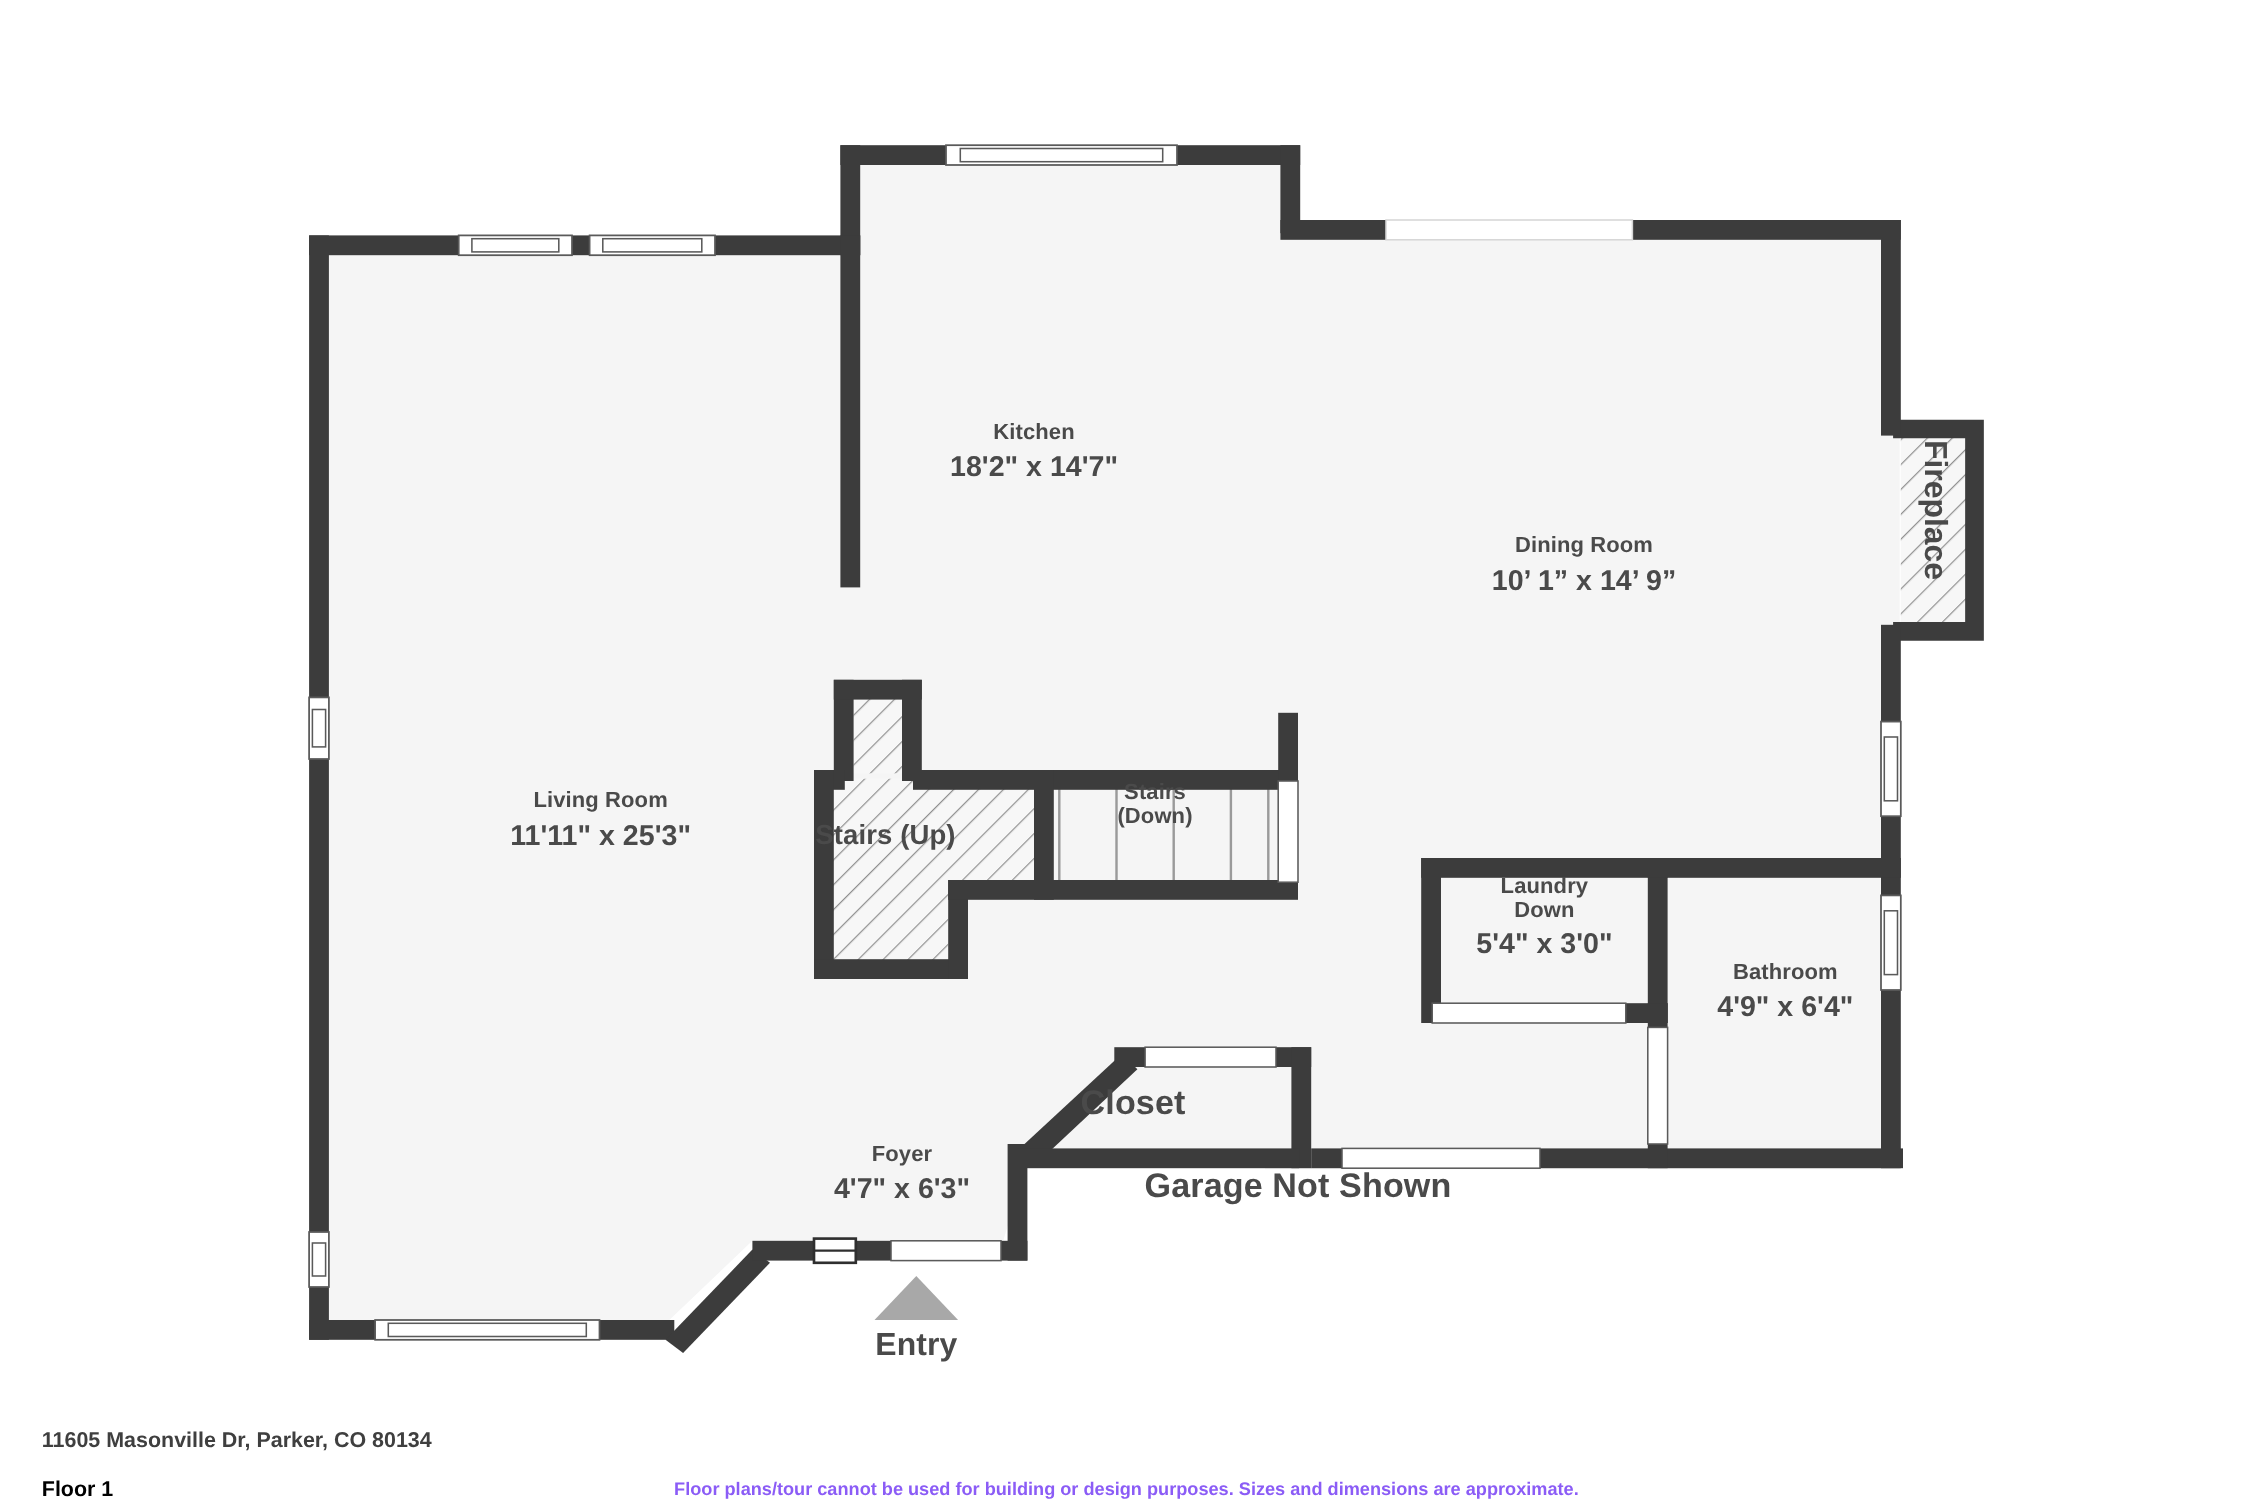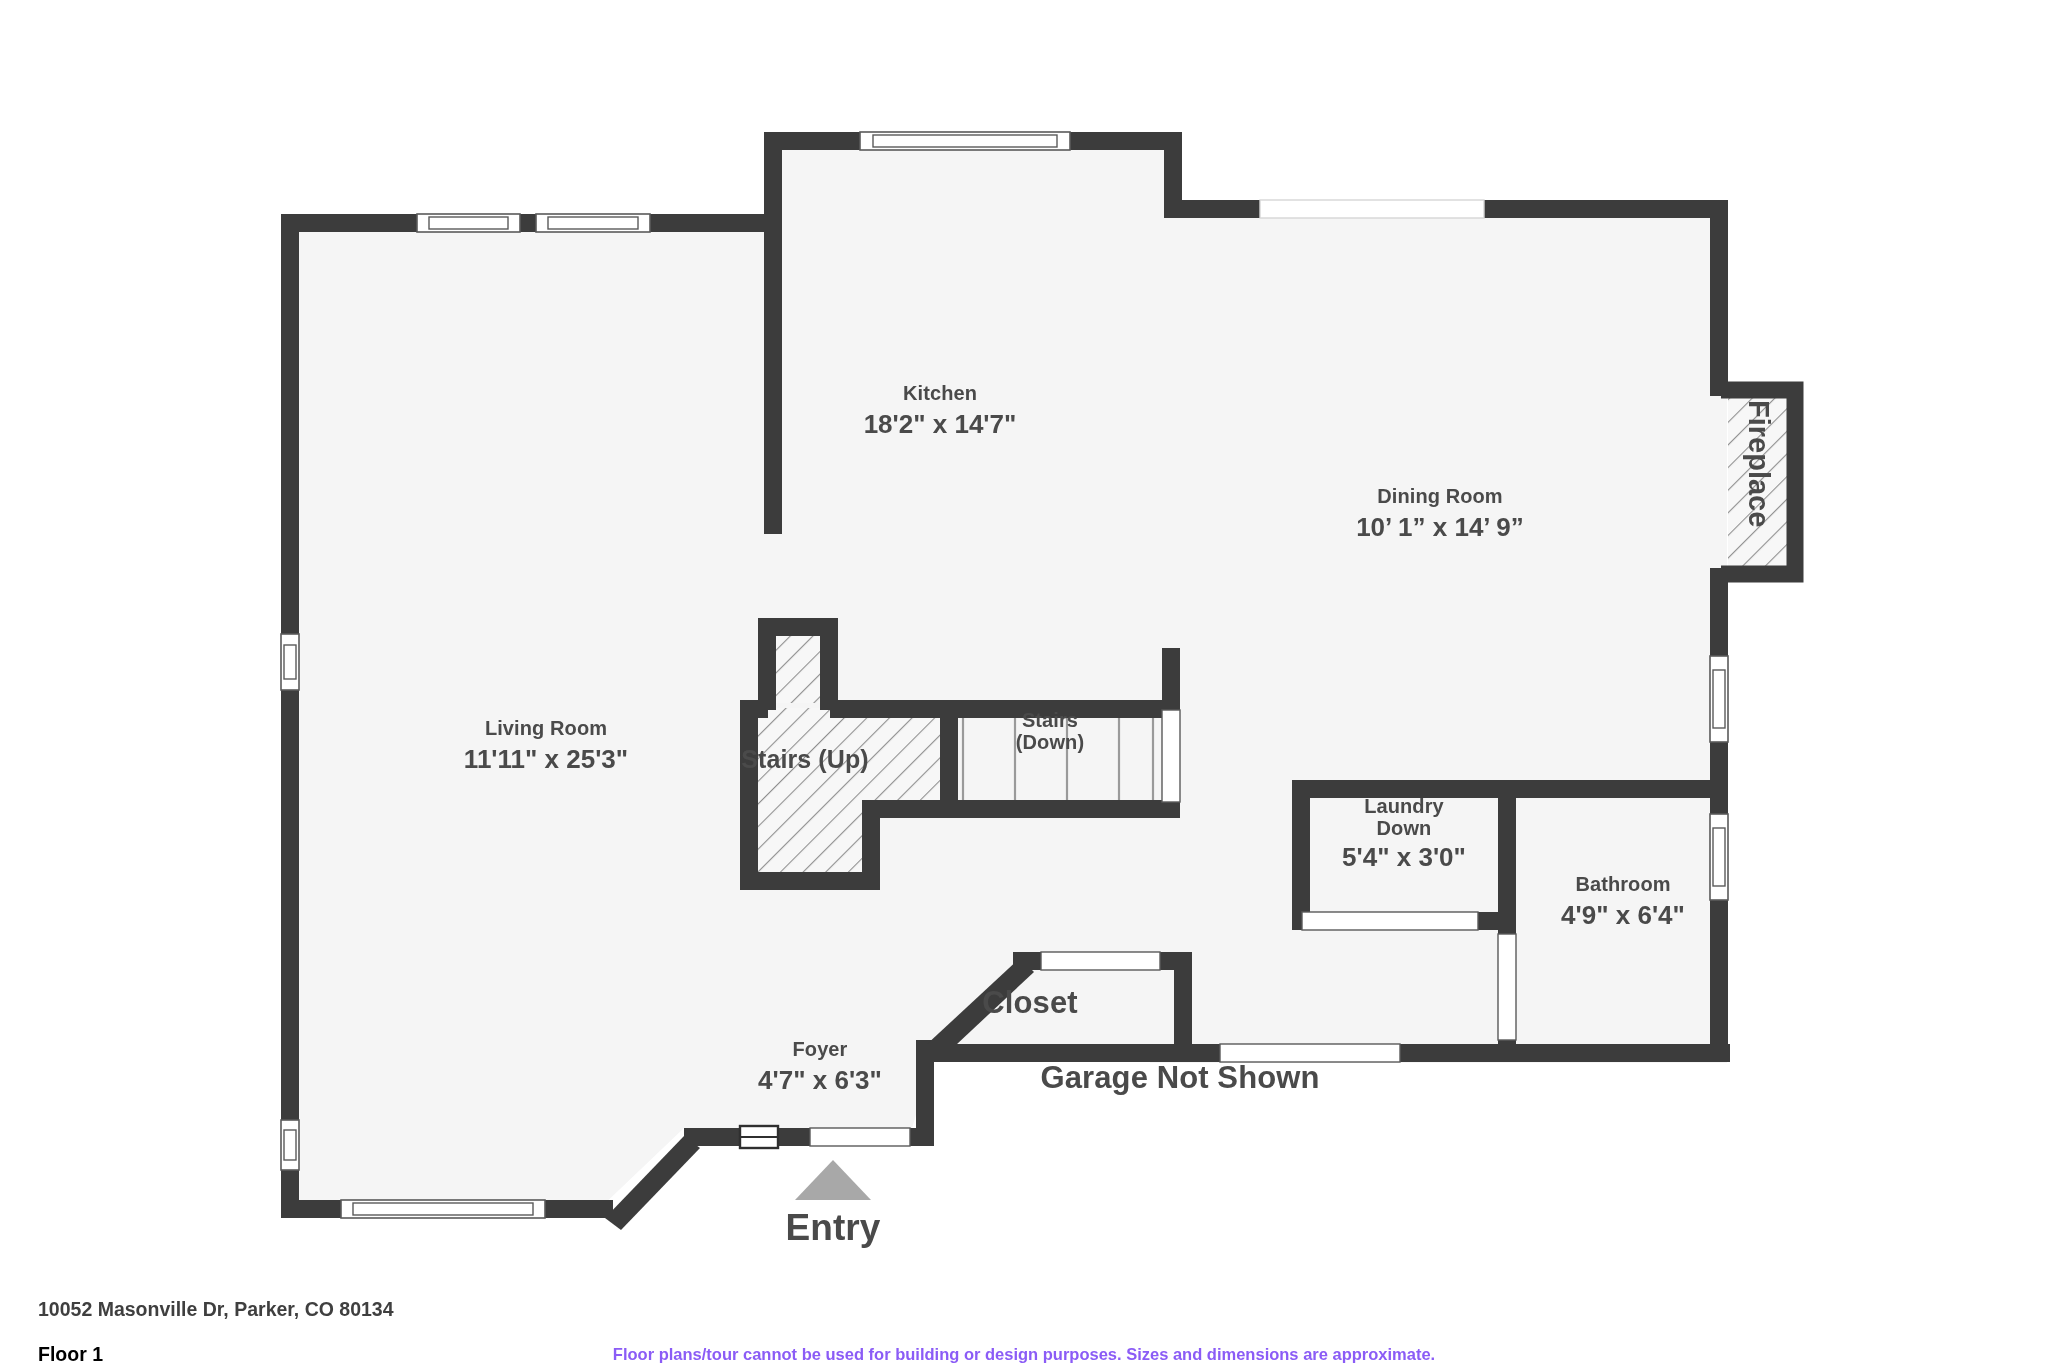--- a/index.html
+++ b/index.html
@@ -43,21 +43,21 @@
     font-size: 26px;
     margin-top: 3px;
   }
   .room-label.two-line .name {
     line-height: 1.08;
   }
   .label-stairs-up .name { font-size: 25px; }
   .label-stairs-down { line-height: 1.1; }
   .label-closet .name { font-size: 31px; }
   .label-garage .name { font-size: 31px; }
-  .label-entry .name { font-size: 37px; }
+  .label-entry .name { font-size: 29px; }
 
   .vlabel {
     position: absolute;
     color: #4a4a4a;
     font-weight: bold;
     font-size: 29px;
     white-space: nowrap;
     writing-mode: vertical-rl;
     text-orientation: mixed;
     transform: none;
@@ -366,17 +366,17 @@
   <div class="vlabel" style="left:1742px; top:400px; height:170px;">Fireplace</div>
 
   <div class="room-label label-garage" style="left:1000px; top:1060px; width:360px;">
     <span class="name">Garage Not Shown</span>
   </div>
 
   <div class="room-label label-entry" style="left:733px; top:1206px; width:200px;">
     <span class="name">Entry</span>
   </div>
 
-  <div id="footer-address">10052 Masonville Dr, Parker, CO 80134</div>
+  <div id="footer-address">11605 Masonville Dr, Parker, CO 80134</div>
   <div id="footer-floor">Floor 1</div>
   <div id="footer-disclaimer">Floor plans/tour cannot be used for building or design purposes. Sizes and dimensions are approximate.</div>
 
 </div>
 
 </body></html>

